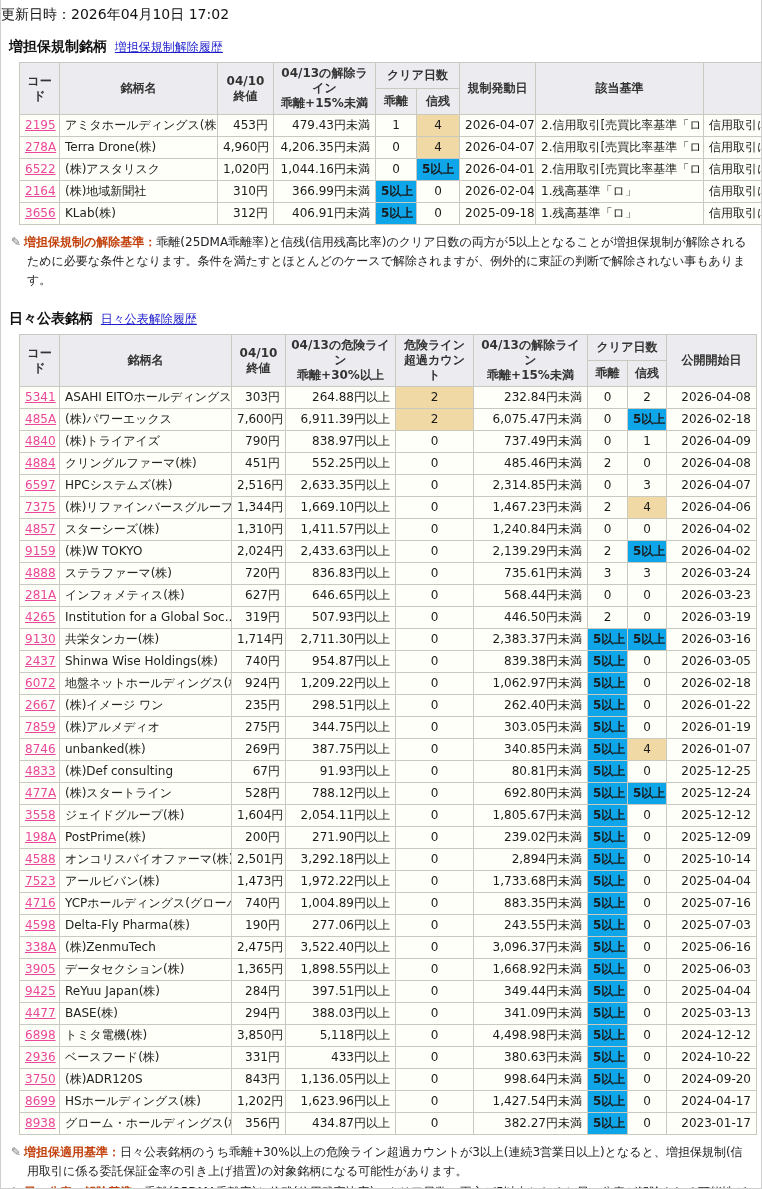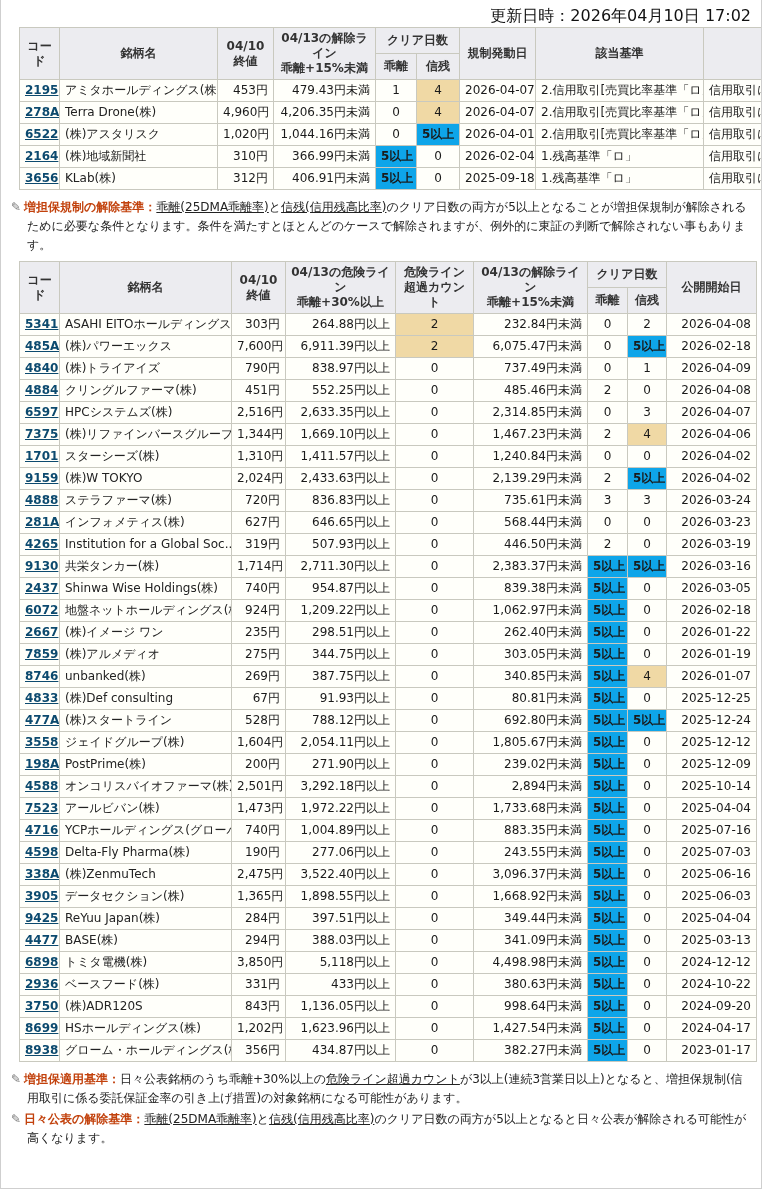--- a/index.html
+++ b/index.html
@@ -14,23 +14,22 @@
     width: 762px;
     height: 1189px;
     border-left: 1px solid #cfcfcf;
     border-right: 1px solid #cfcfcf;
     border-bottom: 1px solid #cfcfcf;
     overflow: hidden;
     background: #fff;
     padding: 4px 0 0 0;
   }
   .updated {
-    text-align: right;
     padding: 2px 10px 0 0;
-    font-size: 16px;
+    font-size: 14px;
     color: #111;
   }
   .section-head {
     padding: 14px 0 6px 8px;
   }
   .section-title {
     font-size: 14px;
     font-weight: bold;
     color: #111;
   }
@@ -58,50 +57,54 @@
     background: #ececf0;
     color: #333;
     font-weight: bold;
     font-size: 12px;
     text-align: center;
     white-space: pre-line;
     line-height: 15px;
   }
   td { font-size: 12px; }
   td.code { text-align: center; }
-  td.code a { color: #0c4a6e; text-decoration: underline; font-weight: bold; }
+  td.code a { color: #ec4899; text-decoration: underline; }
   td.name { text-align: left; color: #222; }
   td.num { text-align: right; }
   td.cnt { text-align: center; }
   td.date { text-align: right; }
   td.basis { text-align: left; }
   td.extra { text-align: left; }
   td.strong { font-weight: bold; background: #0ea5e9; }
   td.tan { background: #f0d9a5; }
   #t1 { width: 918px; }
   #t2 { width: 737px; }
   .notes { padding: 8px 10px 4px 10px; }
   .note {
     padding-left: 16px;
     text-indent: -16px;
     line-height: 19px;
     color: #222;
     margin-bottom: 2px;
   }
   .pencil { color: #777; margin-right: 3px; }
   .note b { color: #c2410c; }
-  .uterm { text-decoration: underline; cursor: pointer; }
+  .uterm { cursor: pointer; }
 </style>
 </head>
 <body>
 
 <div class="page">
 
   <div class="updated">更新日時：2026年04月10日 17:02</div>
 
+  <div class="section-head">
+    <span class="section-title">増担保規制銘柄</span>
+    <a class="history-link" href="#">増担保規制解除履歴</a>
+  </div>
 
   <div class="tbl-clip">
     <table id="t1">
       <colgroup>
         <col style="width:40px">
           <col style="width:158px">
           <col style="width:56px">
           <col style="width:102px">
         <col style="width:41px">
           <col style="width:43px">
@@ -184,20 +187,24 @@
             <td class="extra">信用取引による新規</td>
           </tr>
         </tbody>
     </table>
   </div>
 
   <div class="notes">
     <div class="note" id="note1"><span class="pencil">✎</span><b>増担保規制の解除基準：</b><span class="uterm">乖離(25DMA乖離率)</span><span>と</span><span class="uterm">信残(信用残高比率)</span><span>のクリア日数の両方が5以上となることが増担保規制が解除されるために必要な条件となります。条件を満たすとほとんどのケースで解除されますが、例外的に東証の判断で解除されない事もあります。</span></div>
   </div>
 
+  <div class="section-head">
+    <span class="section-title">日々公表銘柄</span>
+    <a class="history-link" href="#">日々公表解除履歴</a>
+  </div>
 
   <div class="tbl-clip">
     <table id="t2">
       <colgroup>
         <col style="width:40px">
           <col style="width:172px">
           <col style="width:54px">
           <col style="width:110px">
         <col style="width:78px">
           <col style="width:114px">
@@ -286,21 +293,21 @@
             <td class="name">(株)リファインバースグループ</td>
             <td class="num">1,344円</td>
             <td class="num">1,669.10円以上</td>
             <td class="cnt">0</td>
             <td class="num">1,467.23円未満</td>
             <td class="cnt">2</td>
             <td class="cnt tan">4</td>
             <td class="date">2026-04-06</td>
           </tr>
           <tr>
-            <td class="code"><a href="#">1701</a></td>
+            <td class="code"><a href="#">4857</a></td>
             <td class="name">スターシーズ(株)</td>
             <td class="num">1,310円</td>
             <td class="num">1,411.57円以上</td>
             <td class="cnt">0</td>
             <td class="num">1,240.84円未満</td>
             <td class="cnt">0</td>
             <td class="cnt">0</td>
             <td class="date">2026-04-02</td>
           </tr>
           <tr>

